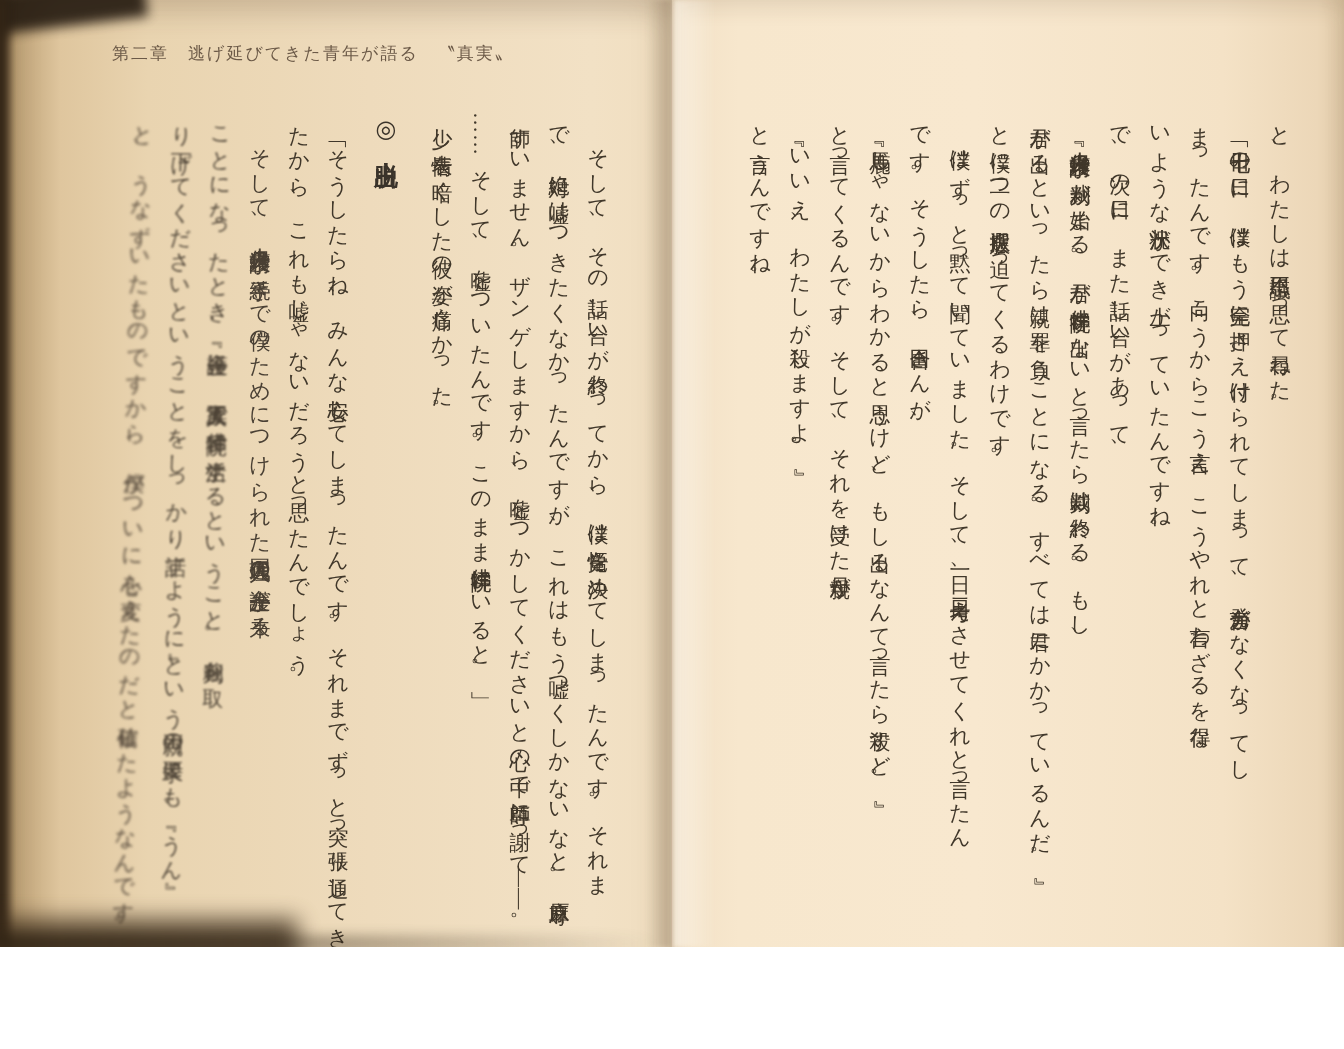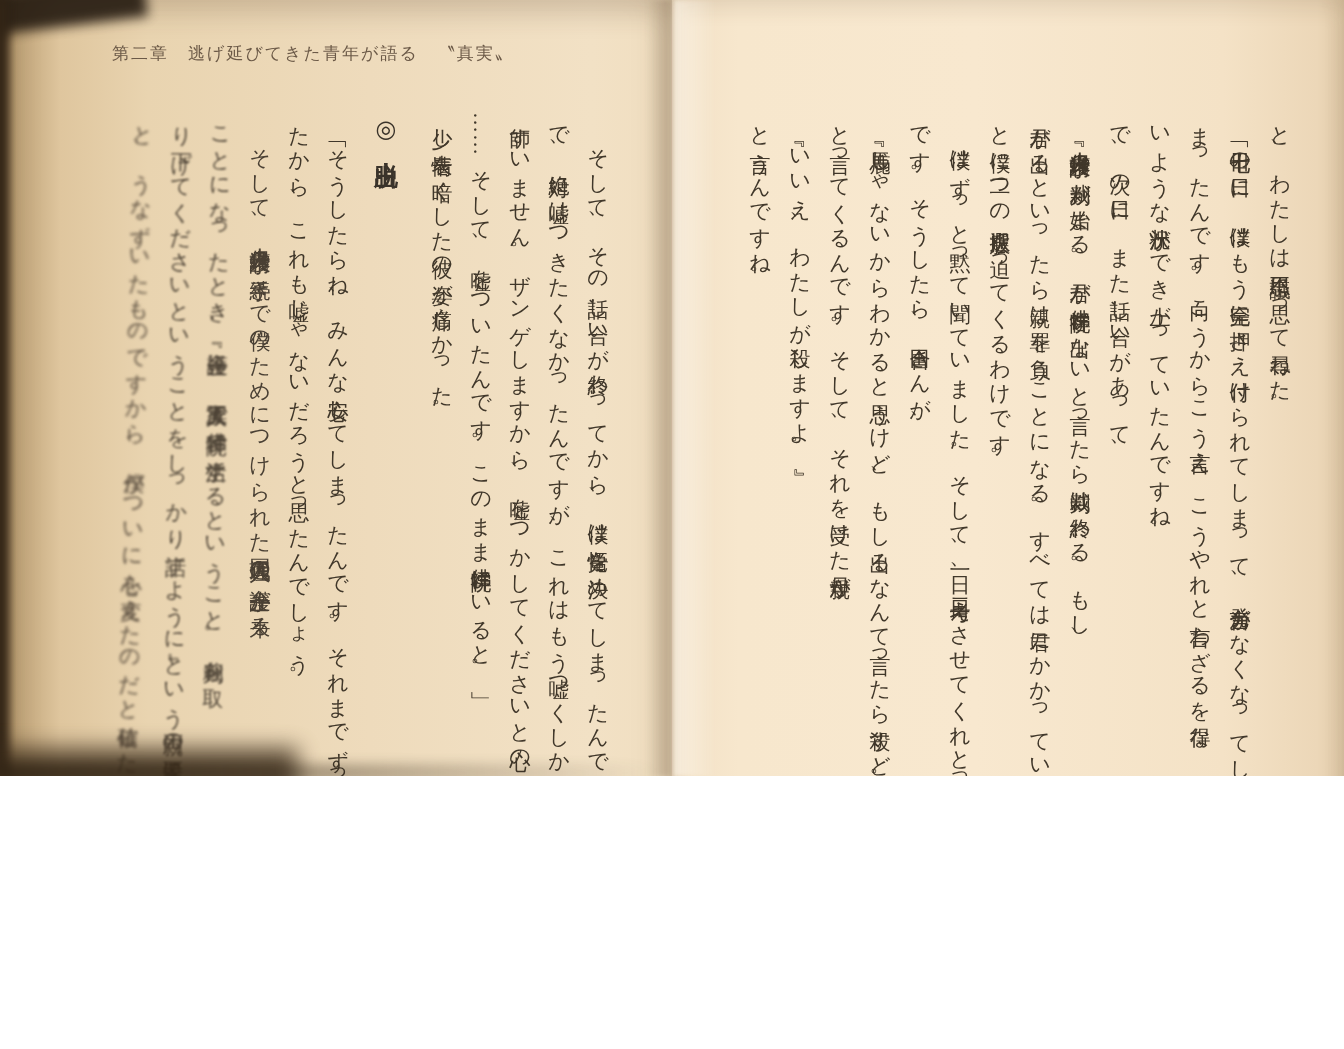--- a/index.html
+++ b/index.html
@@ -1,17 +1,17 @@
 <!DOCTYPE html>
 <html><head>
 <meta charset="utf-8">
 <style>
   html,body { margin:0; padding:0; }
   .scene {
-    position:relative; width:1344px; height:776px; overflow:hidden;
+    position:relative; width:1344px; height:947px; overflow:hidden;
     background:#4d7c0f;
     font-family:"Liberation Serif","DejaVu Serif",serif;
   }
   .page { position:absolute; top:0; height:1049px; }
   .page-left {
     left:0; width:672px;
     background:linear-gradient(to right,#7e6547 0,#bfa378 2.5%,#dfc69e 9%,#e9d4b0 22%,#eedbbc 55%,#f2e1c5 88%,#f0dec0 100%);
     box-shadow:inset 0 14px 26px rgba(70,45,20,.18), inset 0 -30px 40px rgba(70,45,20,.22);
   }
   .page-right {

